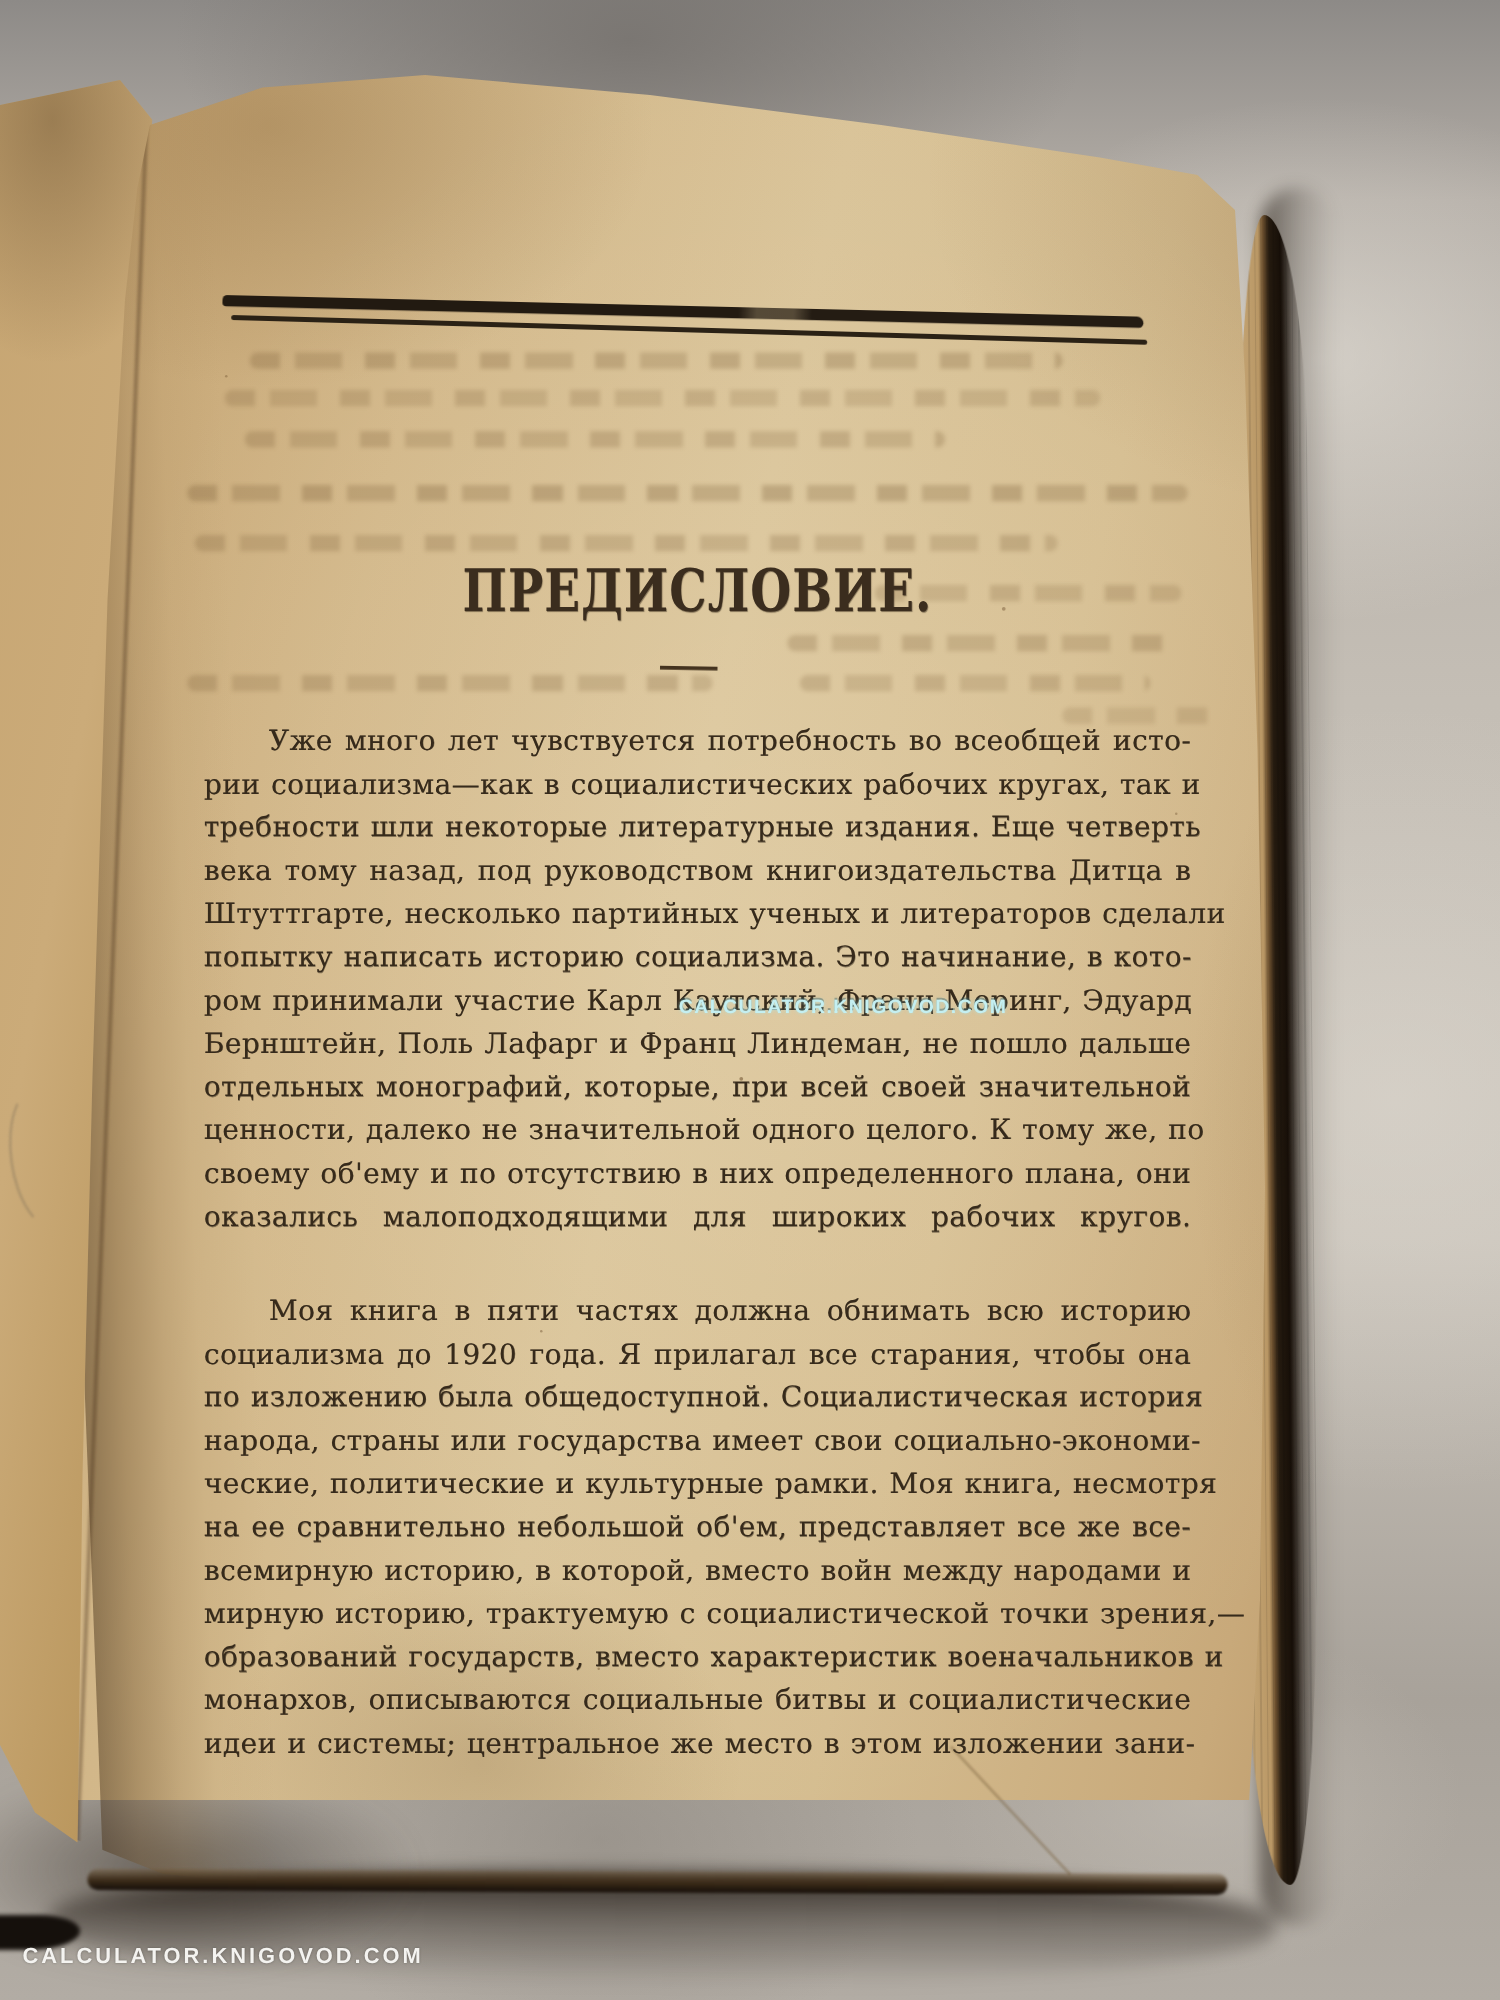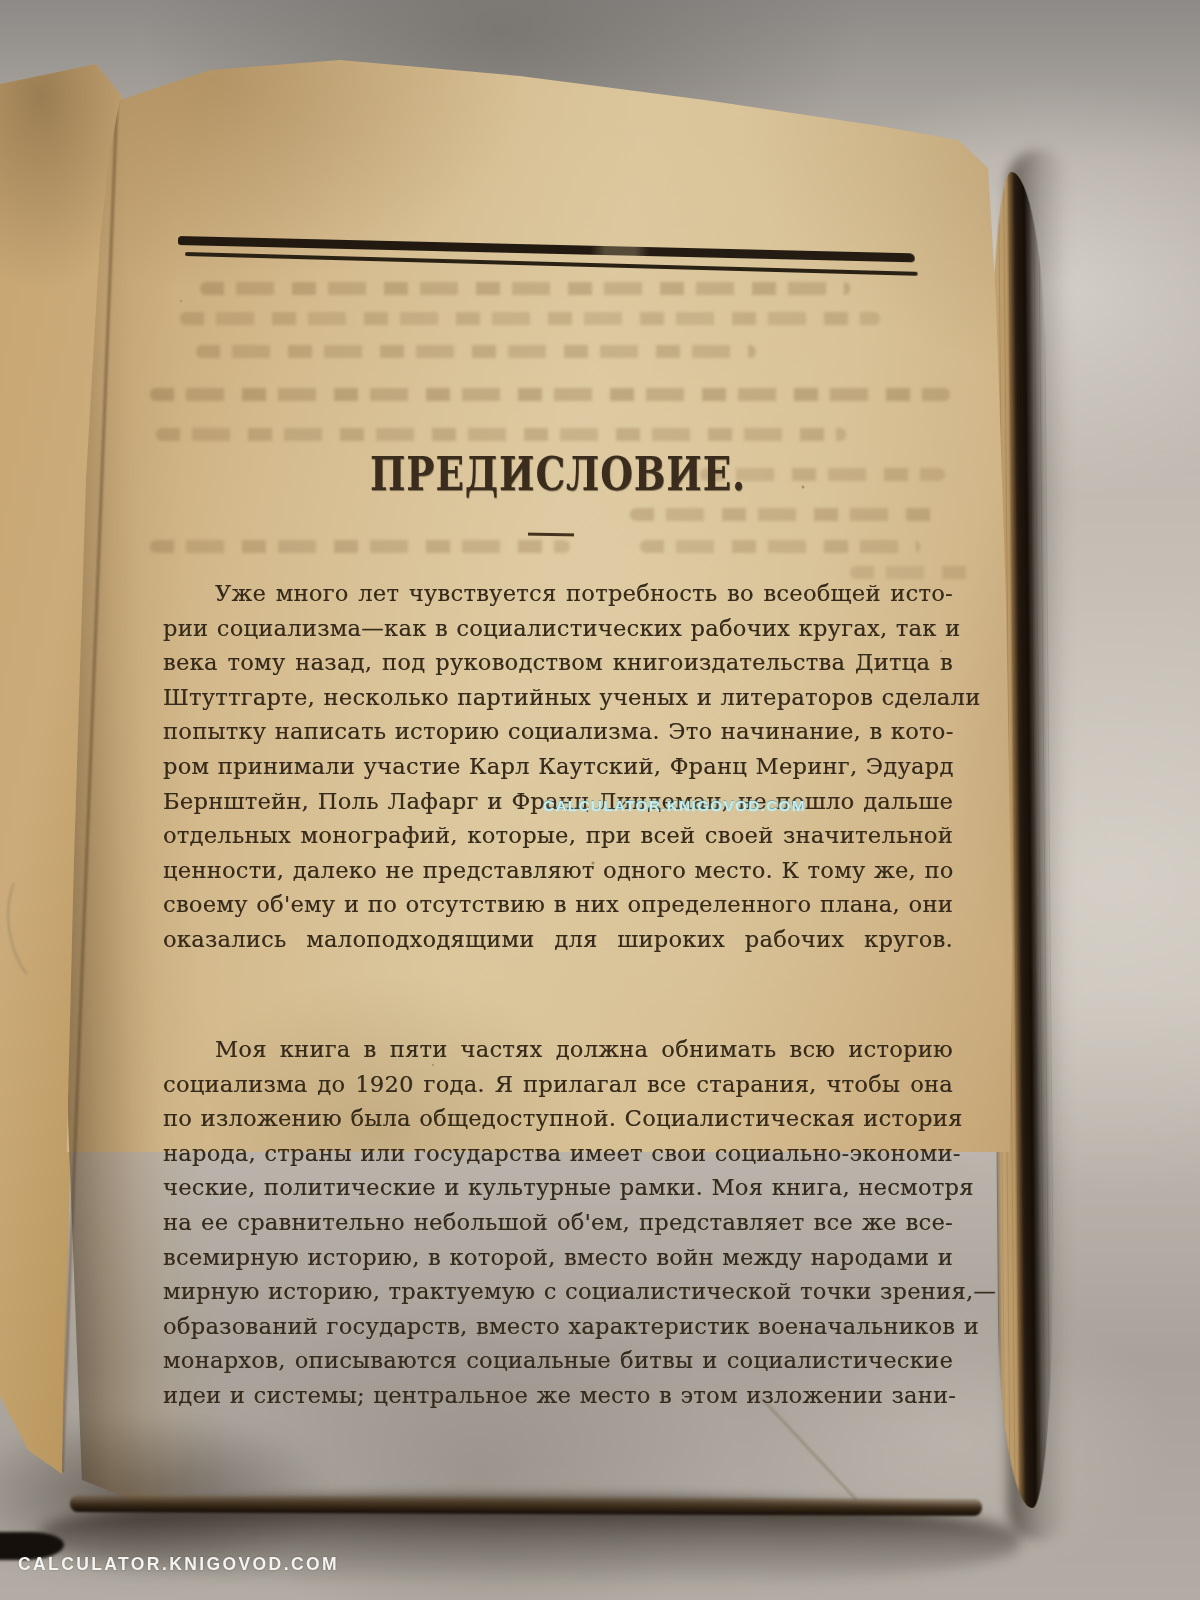--- a/index.html
+++ b/index.html
@@ -39,21 +39,21 @@
       radial-gradient(160px 260px at 30% 6%, rgba(110,84,50,0.5), transparent 75%),
       linear-gradient(100deg,#c6a572 0%,#cbab79 40%,#bb985f 75%,#9f7b4b 100%);
   }
   .pencil-arc{
     position:absolute;left:8px;top:868px;width:54px;height:112px;
     border:2px solid transparent;border-left:2px solid rgba(105,95,80,0.32);
     border-radius:50%;filter:blur(1px);transform:rotate(-8deg);
   }
   
   .page{
-    position:absolute;left:0;top:0;width:1200px;height:1152px;
+    position:absolute;left:0;top:0;width:1200px;height:1440px;
     clip-path:polygon(120px 100px,210px 70px,340px 60px,520px 76px,705px 100px,880px 126px,958px 140px,988px 168px,996px 300px,1006px 600px,1012px 950px,1008px 1280px,998px 1465px,962px 1502px,870px 1503px,755px 1509px,600px 1505px,430px 1513px,250px 1512px,130px 1499px,62px 1472px,66px 1180px,74px 860px,86px 480px,100px 240px,110px 150px);
     background:
       radial-gradient(440px 300px at 18% 7%, rgba(128,94,50,0.32), transparent 70%),
       radial-gradient(520px 380px at 92% 10%, rgba(124,91,48,0.24), transparent 70%),
       radial-gradient(740px 920px at 52% 52%, rgba(255,246,222,0.18), transparent 78%),
       radial-gradient(300px 520px at 98% 62%, rgba(120,88,45,0.26), transparent 75%),
       radial-gradient(300px 220px at 32% 98%, rgba(118,86,44,0.22), transparent 70%),
       linear-gradient(103deg,#b69156 0%,#c8a877 10%,#d2b789 26%,#d9c398 46%,#d5bd90 64%,#c8a97a 84%,#b28d5c 100%);
     border-radius: 13px;
   }
@@ -184,27 +184,28 @@
     <div class="ghost" style="left:850px;top:566px;width:120px;opacity:.35"></div>
 
     <div class="title-wrap">
       <span class="title">ПРЕДИСЛОВИЕ.</span>
     </div>
     <div class="title-divider"></div>
 
     <div class="para para1">
         <div class="text-line indent">Уже много лет чувствуется потребность во всеобщей исто-</div>
         <div class="text-line">рии социализма—как в социалистических рабочих кругах, так и</div>
+        <div class="text-line">требности шли некоторые литературные издания. Еще четверть</div>
         <div class="text-line">века тому назад, под руководством книгоиздательства Дитца в</div>
         <div class="text-line">Штуттгарте, несколько партийных ученых и литераторов сделали</div>
         <div class="text-line">попытку написать историю социализма. Это начинание, в кото-</div>
         <div class="text-line">ром принимали участие Карл Каутский, Франц Меринг, Эдуард</div>
         <div class="text-line">Бернштейн, Поль Лафарг и Франц Линдеман, не пошло дальше</div>
         <div class="text-line">отдельных монографий, которые, при всей своей значительной</div>
-        <div class="text-line">ценности, далеко не представляют одного место. К тому же, по</div>
+        <div class="text-line">ценности, далеко не значительной одного целого. К тому же, по</div>
         <div class="text-line">своему об'ему и по отсутствию в них определенного плана, они</div>
         <div class="text-line">оказались малоподходящими для широких рабочих кругов.</div>
       </div>
     <div class="para para2">
         <div class="text-line indent">Моя книга в пяти частях должна обнимать всю историю</div>
         <div class="text-line">социализма до 1920 года. Я прилагал все старания, чтобы она</div>
         <div class="text-line">по изложению была общедоступной. Социалистическая история</div>
         <div class="text-line">народа, страны или государства имеет свои социально-экономи-</div>
         <div class="text-line">ческие, политические и культурные рамки. Моя книга, несмотря</div>
         <div class="text-line">на ее сравнительно небольшой об'ем, представляет все же все-</div>

